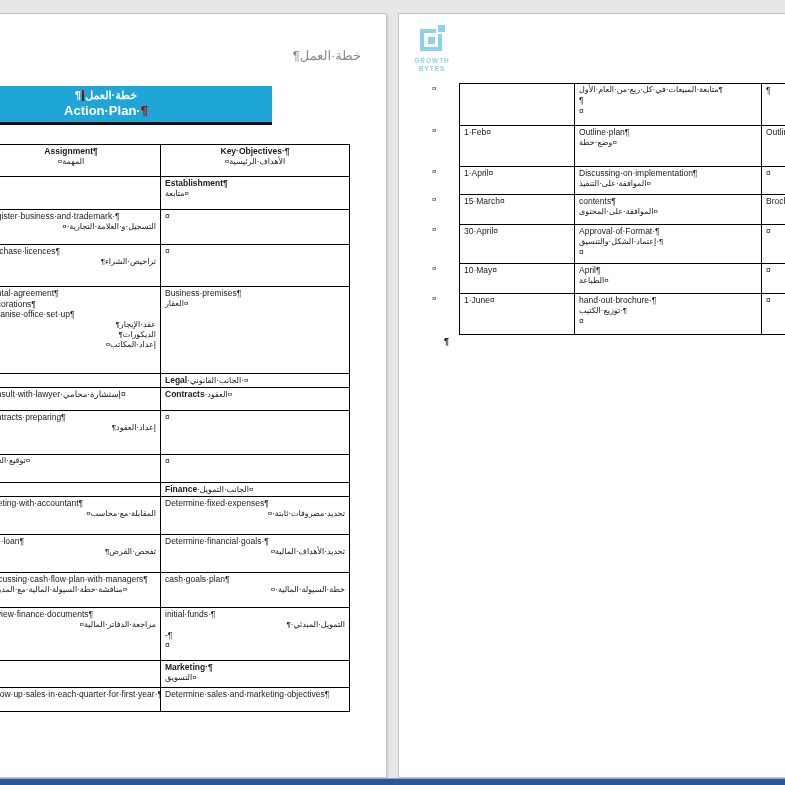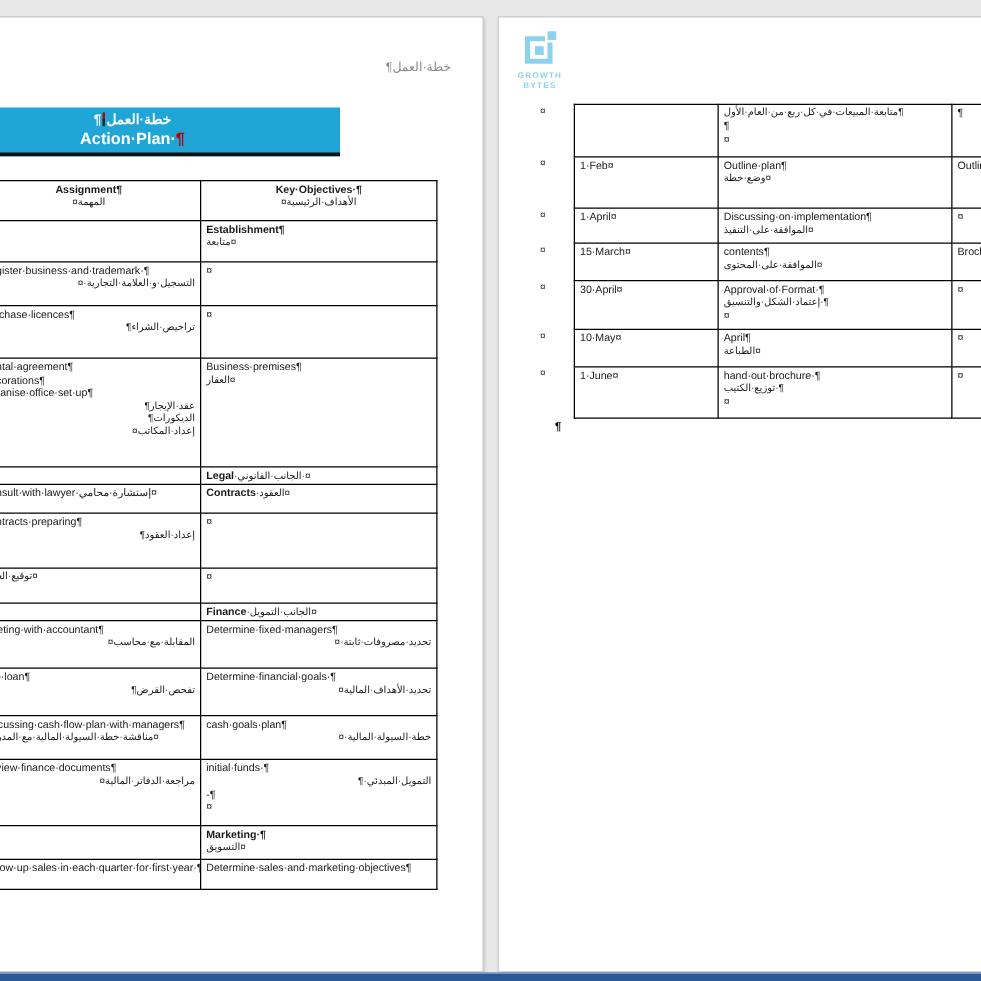--- a/index.html
+++ b/index.html
@@ -1,21 +1,21 @@
 <!DOCTYPE html>
 <html><head>
 <meta charset="utf-8">
 <style>
   html,body{margin:0;padding:0;width:785px;height:785px;overflow:hidden;
     background:#e7e7e7;font-family:"Liberation Sans",sans-serif;position:relative;}
   .page{position:absolute;top:13px;height:763px;background:#fff;
     border:1px solid #c3c3c3;box-shadow:1px 2px 2px rgba(0,0,0,.12);}
   #page1{left:-141px;width:526px;}
   #page2{left:398px;width:540px;}
-  .hdr{position:absolute;top:34px;right:25px;font-size:10px;color:#8a8a8a;direction:rtl;}
+  .hdr{position:absolute;top:34px;right:25px;font-size:13px;color:#8a8a8a;direction:rtl;}
   .banner{position:absolute;left:80px;top:72px;width:332px;height:36px;
     background:#1fa5d6;border-bottom:3px solid #101010;text-align:center;color:#fff;}
   .banner .l1{font-size:11px;font-weight:bold;margin-top:3px;}
   .banner .l2{font-size:13px;font-weight:bold;margin-top:1px;}
   .cursor{display:inline-block;width:2px;height:11px;vertical-align:-2px;
     background:linear-gradient(#c00000 45%,#222 45%);margin:0 1px;}
   .redmark{color:#c00000;}
   table{border-collapse:collapse;position:absolute;table-layout:fixed;}
   td{border:1.5px solid #000;vertical-align:top;padding:1px 4px;font-size:8.5px;
     color:#1a1a1a;overflow:hidden;}
@@ -143,21 +143,21 @@
       <td>
             <div class="ln l"><span class="b">Finance</span><span class="ar">·الجانب·التمويل¤</span></div>
           </td>
     </tr>
     <tr style="height:38px">
       <td>
             <div class="ln l">Meeting·with·accountant¶</div>
             <div class="ln r ar rtl">المقابلة·مع·محاسب¤</div>
           </td>
       <td>
-            <div class="ln l">Determine·fixed·managers¶</div>
+            <div class="ln l">Determine·fixed·expenses¶</div>
             <div class="ln r ar rtl">تحديد·مصروفات·ثابتة·¤</div>
           </td>
     </tr>
     <tr style="height:38px">
       <td>
             <div class="ln l">The·loan¶</div>
             <div class="ln r ar rtl">تفحص·القرض¶</div>
             <div class="ln r">¤</div>
           </td>
       <td>

